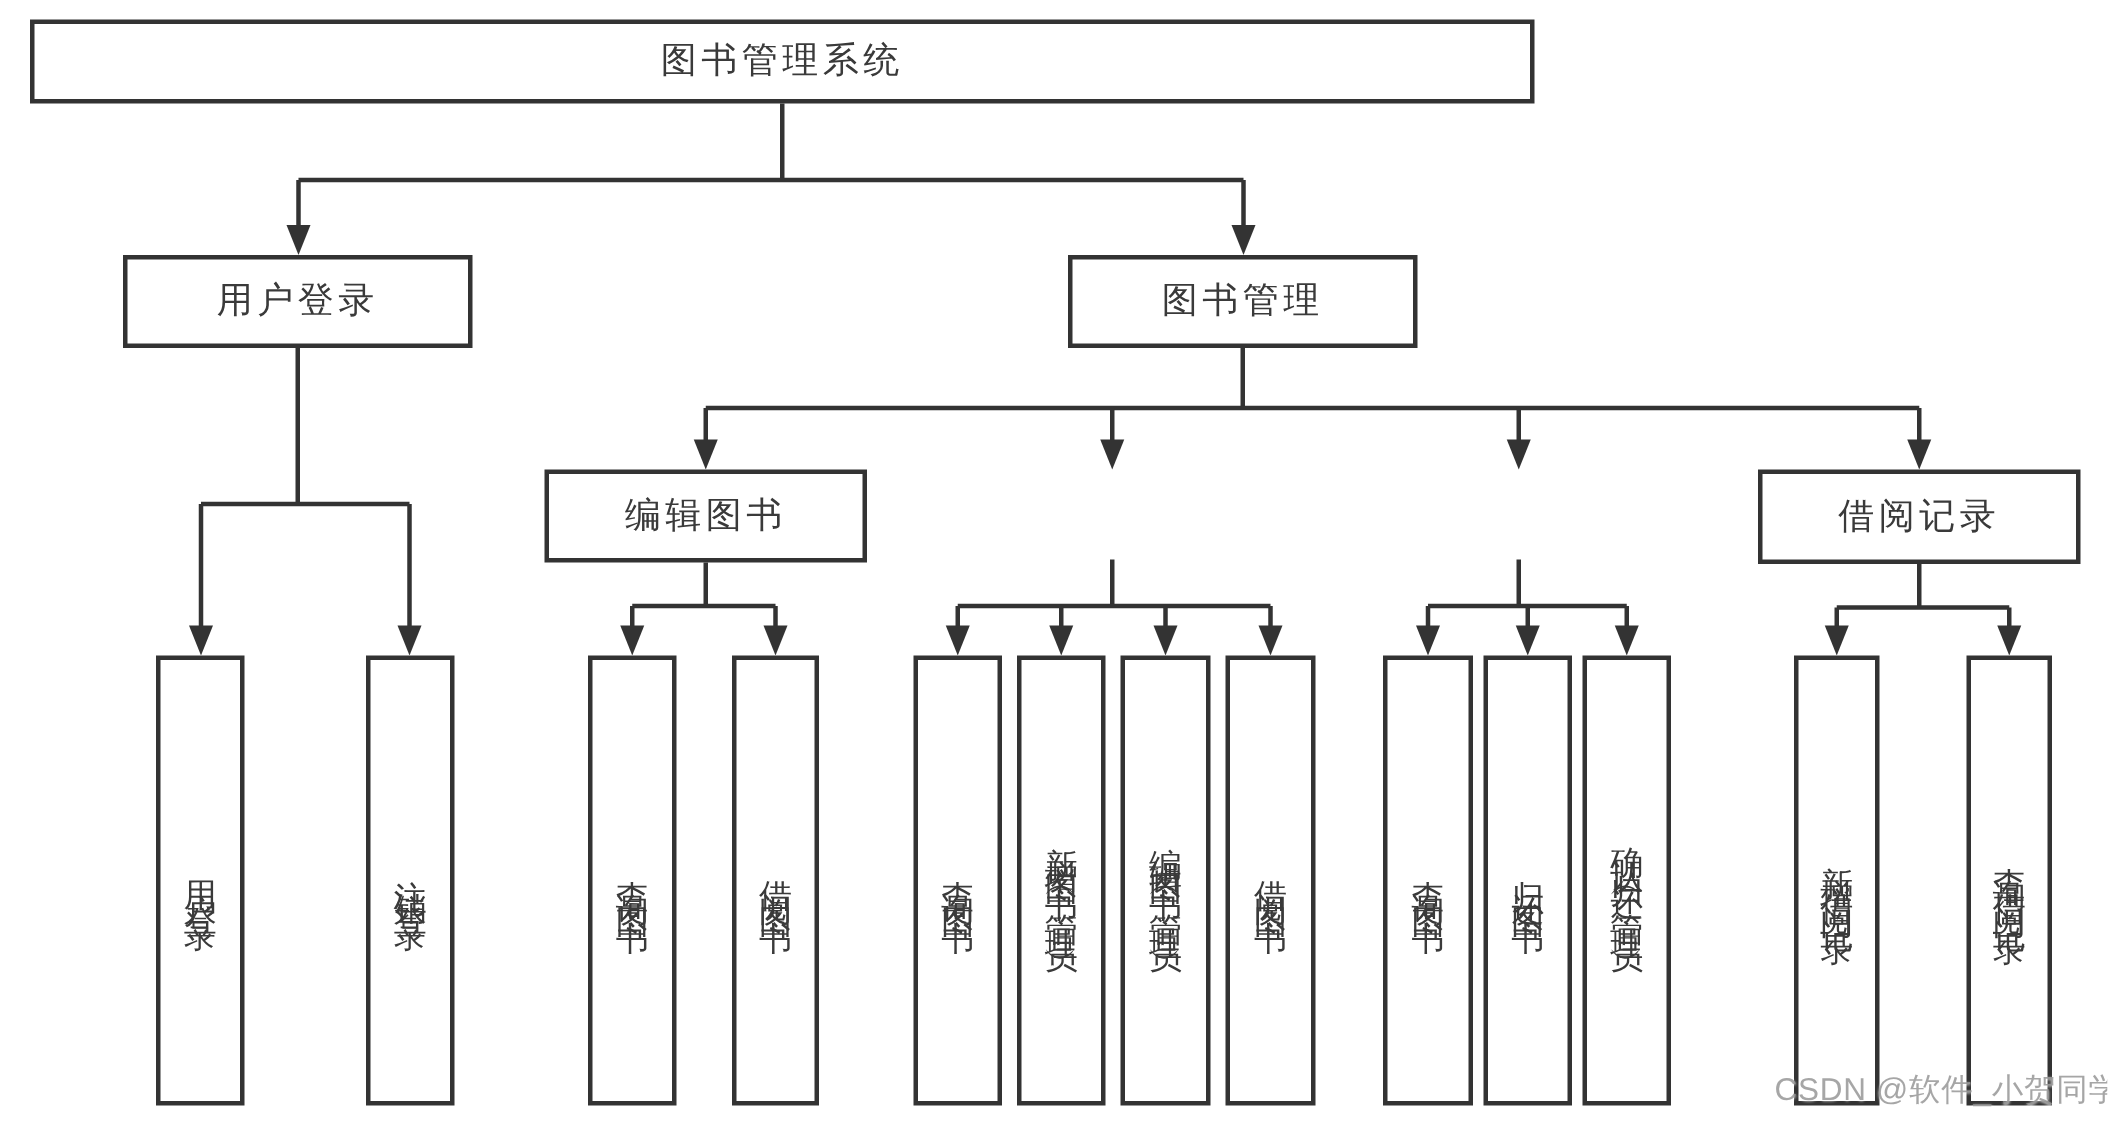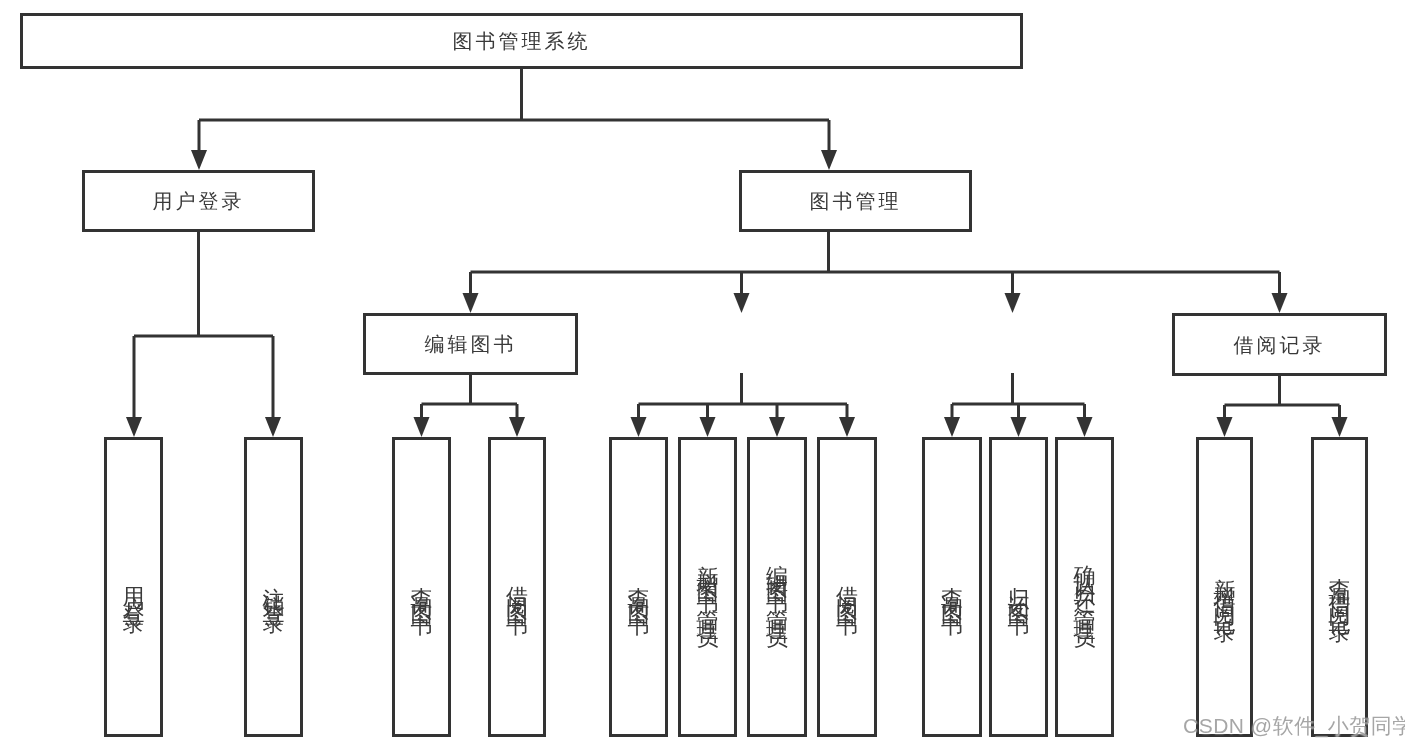--- a/index.html
+++ b/index.html
@@ -26,21 +26,21 @@
     background: var(--box-bg, #ffffff);
     border: 3px solid var(--line-color, #333333);
     color: var(--text-color, #3a3a3a);
     display: flex;
     align-items: center;
     justify-content: center;
     line-height: 1;
     z-index: 1;
   }
   .node.h {
-    font-size: 20px;
+    font-size: 24px;
     letter-spacing: 3px;
     white-space: nowrap;
   }
   .node.v {
     writing-mode: vertical-rl;
     text-orientation: mixed;
     font-size: 22px;
     letter-spacing: 9px;
     padding: 4px 0;
   }
@@ -111,21 +111,21 @@
       <path d="M1224.5 405 H1339.5" stroke="#333333" stroke-width="3" fill="none"></path>
       <path d="M1224.5 405 V425" stroke="#333333" stroke-width="3" fill="none"></path>
       <polygon points="1216.5,417 1232.5,417 1224.5,437" fill="#333333"></polygon>
       <path d="M1339.5 405 V425" stroke="#333333" stroke-width="3" fill="none"></path>
       <polygon points="1331.5,417 1347.5,417 1339.5,437" fill="#333333"></polygon>
     </svg>
 
   <div class="watermark">CSDN @软件_小贺同学</div>
 <div class="node h" style="left: 20px; top: 13px; width: 1003px; height: 56px;">图书管理系统</div>
     <div class="node h" style="left: 82px; top: 170px; width: 233px; height: 62px;">用户登录</div>
-    <div class="node h" style="left: 712px; top: 170px; width: 233px; height: 62px; margin-left: 27px;">图书管理</div>
+    <div class="node h" style="left: 712px; top: 170px; width: 233px; height: 62px;">图书管理</div>
     <div class="node h" style="left: 363px; top: 313px; width: 215px; height: 62px;">编辑图书</div>
     <div class="node h" style="left: 1172px; top: 313px; width: 215px; height: 63px;">借阅记录</div>
     <div class="node v" style="left: 104px; top: 437px; width: 59px; height: 300px;">用户登录</div>
     <div class="node v" style="left: 244px; top: 437px; width: 59px; height: 300px;">注销登录</div>
     <div class="node v" style="left: 392px; top: 437px; width: 59px; height: 300px;">查询图书</div>
     <div class="node v" style="left: 488px; top: 437px; width: 58px; height: 300px;">借阅图书</div>
     <div class="node v" style="left: 609px; top: 437px; width: 59px; height: 300px;">查询图书</div>
     <div class="node v" style="left: 678px; top: 437px; width: 59px; height: 300px;">新增图书（管理员）</div>
     <div class="node v" style="left: 747px; top: 437px; width: 60px; height: 300px;">编辑图书（管理员）</div>
     <div class="node v" style="left: 817px; top: 437px; width: 60px; height: 300px;">借阅图书</div>

